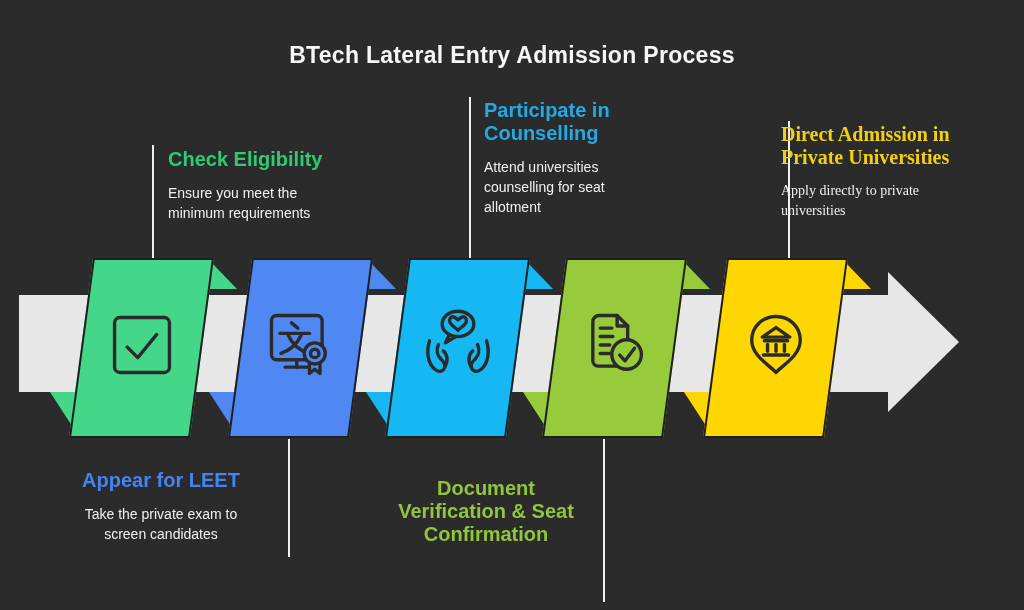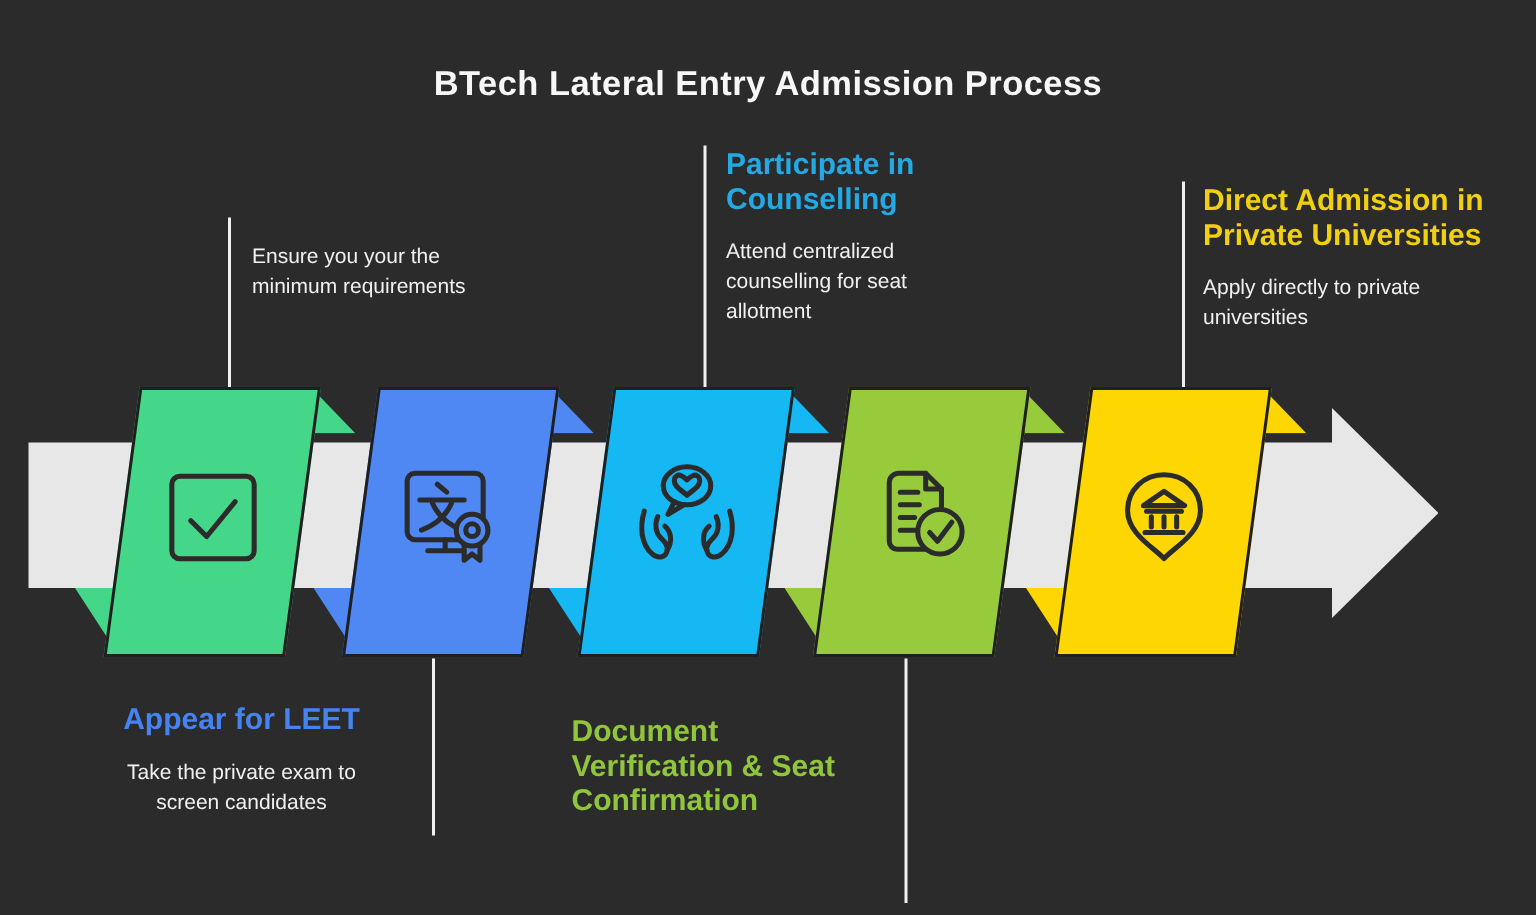--- a/index.html
+++ b/index.html
@@ -44,22 +44,22 @@
   .connector{position:absolute;width:2px;background:var(--connector,#f0f0f0);z-index:2;}
   .s1 .connector{left:152px;top:145px;height:113px;}
   .s2 .connector{left:288px;top:439px;height:118px;}
   .s3 .connector{left:469px;top:97px;height:161px;}
   .s4 .connector{left:603px;top:439px;height:163px;}
   .s5 .connector{left:788px;top:121px;height:137px;}
   .label{position:absolute;z-index:5;}
   .s1 .label{left:168px;top:148px;width:200px;}
   .s2 .label{left:46px;top:469px;width:230px;text-align:center;}
   .s3 .label{left:484px;top:99px;width:190px;}
-  .s4 .label{left:381px;top:477px;width:210px;text-align:left;}
-  .s5 .label{left:802px;top:123px;width:214px;}
+  .s4 .label{left:381px;top:477px;width:210px;text-align:center;}
+  .s5 .label{left:781px;top:123px;width:214px;font-family:Liberation Serif, serif;}
   .step-title{
     font-size:20px;font-weight:700;line-height:23px;
     color:var(--t);white-space:pre-line;
   }
   .step-desc{
     margin-top:12px;font-size:14px;line-height:20px;
     color:var(--text,#f0f0f0);white-space:pre-line;
   }
 </style>
 </head>
@@ -75,21 +75,22 @@
   <div class="step s1" style="--c: #44d689; --t: #2fcb73;">
     <div class="connector"></div>
     <div class="fold fold-tr"></div>
     <div class="fold fold-bl"></div>
     <div class="shape"></div>
     <svg class="icon" viewBox="0 0 72 72">
       <rect x="10" y="10" width="52" height="52" rx="5"></rect>
       <path d="M22,38 L32,48 L50,26"></path>
     </svg>
     <div class="label">
-      <div class="step-desc">Ensure you your the
+      <div class="step-title">Check Eligibility</div>
+      <div class="step-desc">Ensure you meet the
 minimum requirements</div>
     </div>
   </div>
 
   <div class="step s2" style="--c: #4f88f2; --t: #4583f2;">
     <div class="connector"></div>
     <div class="fold fold-tr"></div>
     <div class="fold fold-bl"></div>
     <div class="shape"></div>
     <svg class="icon" viewBox="0 0 72 72">
@@ -121,21 +122,21 @@
       <path d="M28,26 L24,34 L34,28"></path>
       <path d="M36,22 C32.5,18.5 28,17 28,12.8 C28,10 30.2,8.6 32.4,9.6 C34,10.3 36,12.2 36,12.2 C36,12.2 38,10.3 39.6,9.6 C41.8,8.6 44,10 44,12.8 C44,17 39.5,18.5 36,22 Z"></path>
       <path d="M9,32 C6,42 7,53 14,59 C18,62.5 23,61 23.5,56.5 C24,53 21.5,51 19.5,49 C16,45.5 15.5,40 17.5,35.5"></path>
       <path d="M23.5,56.5 C27,51 26,45 22,41.5"></path>
       <path d="M63,32 C66,42 65,53 58,59 C54,62.5 49,61 48.5,56.5 C48,53 50.5,51 52.5,49 C56,45.5 56.5,40 54.5,35.5"></path>
       <path d="M48.5,56.5 C45,51 46,45 50,41.5"></path>
     </svg>
     <div class="label">
       <div class="step-title">Participate in
 Counselling</div>
-      <div class="step-desc">Attend centralized
+      <div class="step-desc">Attend universities
 counselling for seat
 allotment</div>
     </div>
   </div>
 
   <div class="step s4" style="--c: #97cb3c; --t: #90c63d;">
     <div class="connector"></div>
     <div class="fold fold-tr"></div>
     <div class="fold fold-bl"></div>
     <div class="shape"></div>

